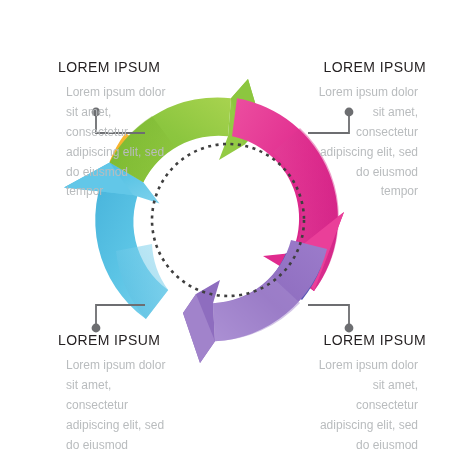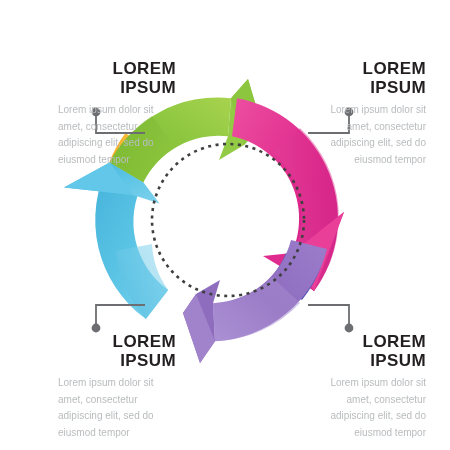--- a/index.html
+++ b/index.html
@@ -18,33 +18,32 @@
     position: absolute;
     left: 0; top: 0;
     width: 450px;
     height: 450px;
   }
   .text-block {
     position: absolute;
     width: 118px;
   }
   .tb-title {
-    font-size: 17px;
-    font-weight: bold;
+    font-size: 14px;
+    font-weight: normal;
     letter-spacing: 0.4px;
     color: #231f20;
     margin: 0 0 5px 0;
     line-height: 1.1;
-    text-align: right;
   }
   .tb-body {
-    font-size: 10px;
+    font-size: 12px;
     line-height: 1.65;
     color: #b9bcbe;
-    margin: 0;
+    margin: 8px;
   }
   .align-left  { text-align: left; }
   .align-right { text-align: right; }
 
   #block-tl { left: 58px;  top: 60px;  }
   #block-tr { left: 308px; top: 60px;  }
   #block-bl { left: 58px;  top: 333px; }
   #block-br { left: 308px; top: 333px; }
 </style>
 </head>

